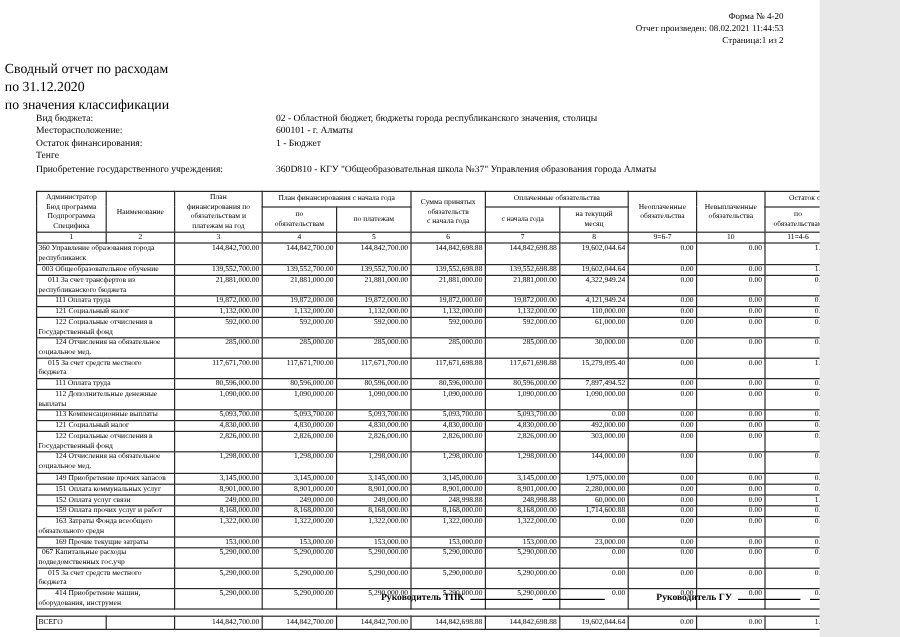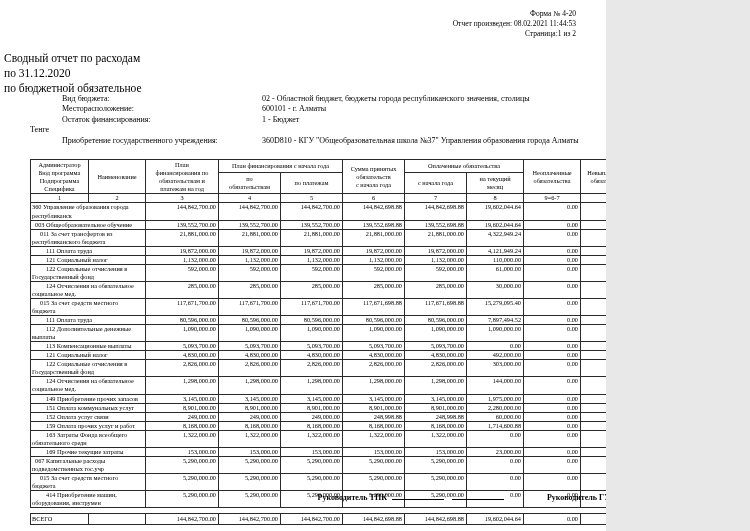--- a/index.html
+++ b/index.html
@@ -1,23 +1,23 @@
 <!DOCTYPE html>
 <html><head>
 <meta charset="utf-8">
 <style>
   html,body{margin:0;padding:0;background:#e8e8e8;}
-  .page{position:relative;width:606px;height:531px;background:#ffffff;
+  .page{position:relative;width:683px;height:531px;background:#ffffff;
         font-family:"Liberation Serif","DejaVu Serif",serif;color:#000;overflow:hidden;}
   .meta{position:absolute;top:9px;right:30px;text-align:right;font-size:7.5px;line-height:1.35;}
   .title{position:absolute;top:51px;left:4px;width:100%;text-align:left;font-weight:normal;
          font-size:11.5px;line-height:1.32;}
   .info{position:absolute;top:94px;left:30px;font-size:8px;line-height:1.3;width:700px;}
   .info-row{display:flex;}
-  .info-label{width:200px;flex:0 0 200px;margin-left:32px;}
+  .info-label{width:200px;flex:0 0 200px;}
   .info-value{flex:1;}
   .tablewrap{position:absolute;top:159px;left:30px;width:715px;}
   table{border-collapse:collapse;table-layout:fixed;width:715px;font-size:6.3px;}
   th,td{border:1px solid #2a2a2a;padding:0 2px;vertical-align:top;overflow:hidden;}
   thead th{font-weight:normal;text-align:center;vertical-align:middle;
            white-space:pre-line;line-height:1.25;padding:1px 1px;}
   td.num,th.cnum{text-align:right;line-height:1.28;}
   th.cnum{text-align:center;font-weight:normal;padding:0 1px;}
   td.lbl{text-align:left;line-height:1.28;padding-left:1px;}
   .ind0{text-indent:0;} .ind1{text-indent:3px;} .ind2{text-indent:8px;} .ind3{text-indent:14px;}
@@ -34,21 +34,21 @@
 
   <div class="meta">
     <div>Форма № 4-20</div>
     <div>Отчет произведен: 08.02.2021 11:44:53</div>
     <div>Страница:1 из 2</div>
   </div>
 
   <div class="title">
     <div>Сводный отчет по расходам</div>
     <div>по 31.12.2020</div>
-    <div>по бюджетной обязательное</div>
+    <div>по значения классификации</div>
   </div>
 
   <div class="info">
     <div class="info-row">
       <div class="info-label">Вид бюджета:</div>
       <div class="info-value">02 - Областной бюджет, бюджеты города республиканского значения, столицы</div>
     </div>
     <div class="info-row">
       <div class="info-label">Месторасположение:</div>
       <div class="info-value">600101 - г. Алматы</div>

